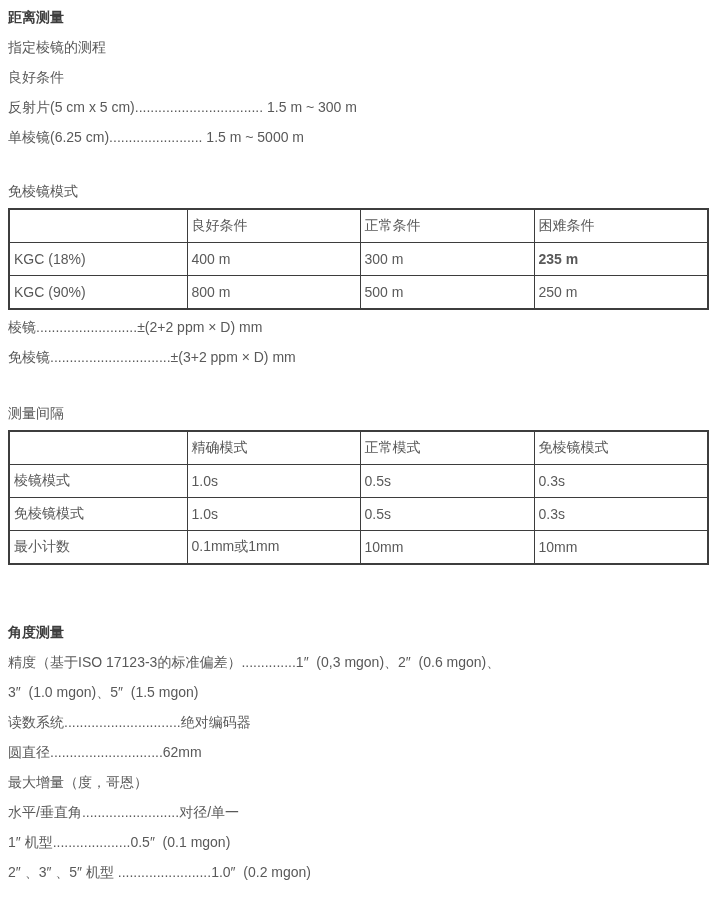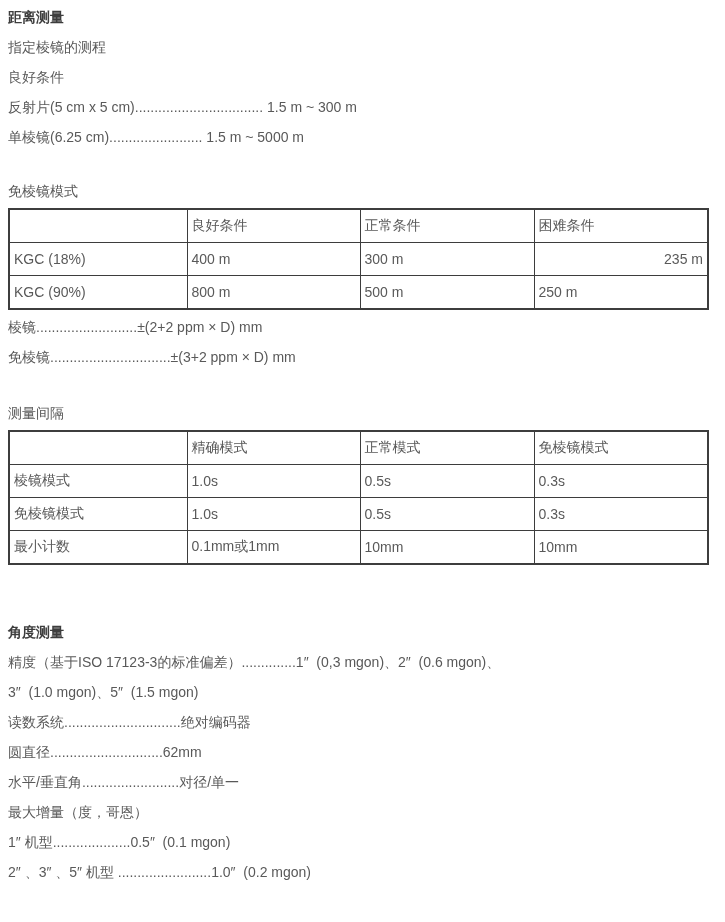--- a/index.html
+++ b/index.html
@@ -35,21 +35,21 @@
     margin: 2px 0 2px 0;
   }
   table.spec-table td {
     border: 1px solid #3d3d3d;
     height: 32px;
     padding: 0 4px;
     vertical-align: middle;
     text-align: left;
     overflow: hidden;
   }
-  table.spec-table td.center { text-align: right; }
+  table.spec-table td.center { text-align: left; font-weight: bold; }
   col.c1 { width: 178px; }
   col.c2 { width: 173px; }
   col.c3 { width: 174px; }
   col.c4 { width: 174px; }
 </style>
 </head>
 <body>
 
 <div class="doc">
 
@@ -128,18 +128,18 @@
         <td>10mm</td>
       </tr>
     </tbody>
   </table>
 
   <p class="heading gap-lg">角度测量</p>
   <p>精度（基于ISO 17123-3的标准偏差）..............1″  (0,3 mgon)、2″  (0.6 mgon)、</p>
   <p>3″  (1.0 mgon)、5″  (1.5 mgon)</p>
   <p>读数系统..............................绝对编码器</p>
   <p>圆直径.............................62mm</p>
+  <p>最大增量（度，哥恩）</p>
   <p>水平/垂直角.........................对径/单一</p>
-  <p>最大增量（度，哥恩）</p>
   <p>1″ 机型....................0.5″  (0.1 mgon)</p>
   <p>2″ 、3″ 、5″ 机型 ........................1.0″  (0.2 mgon)</p>
 
 </div>
 
 </body></html>

